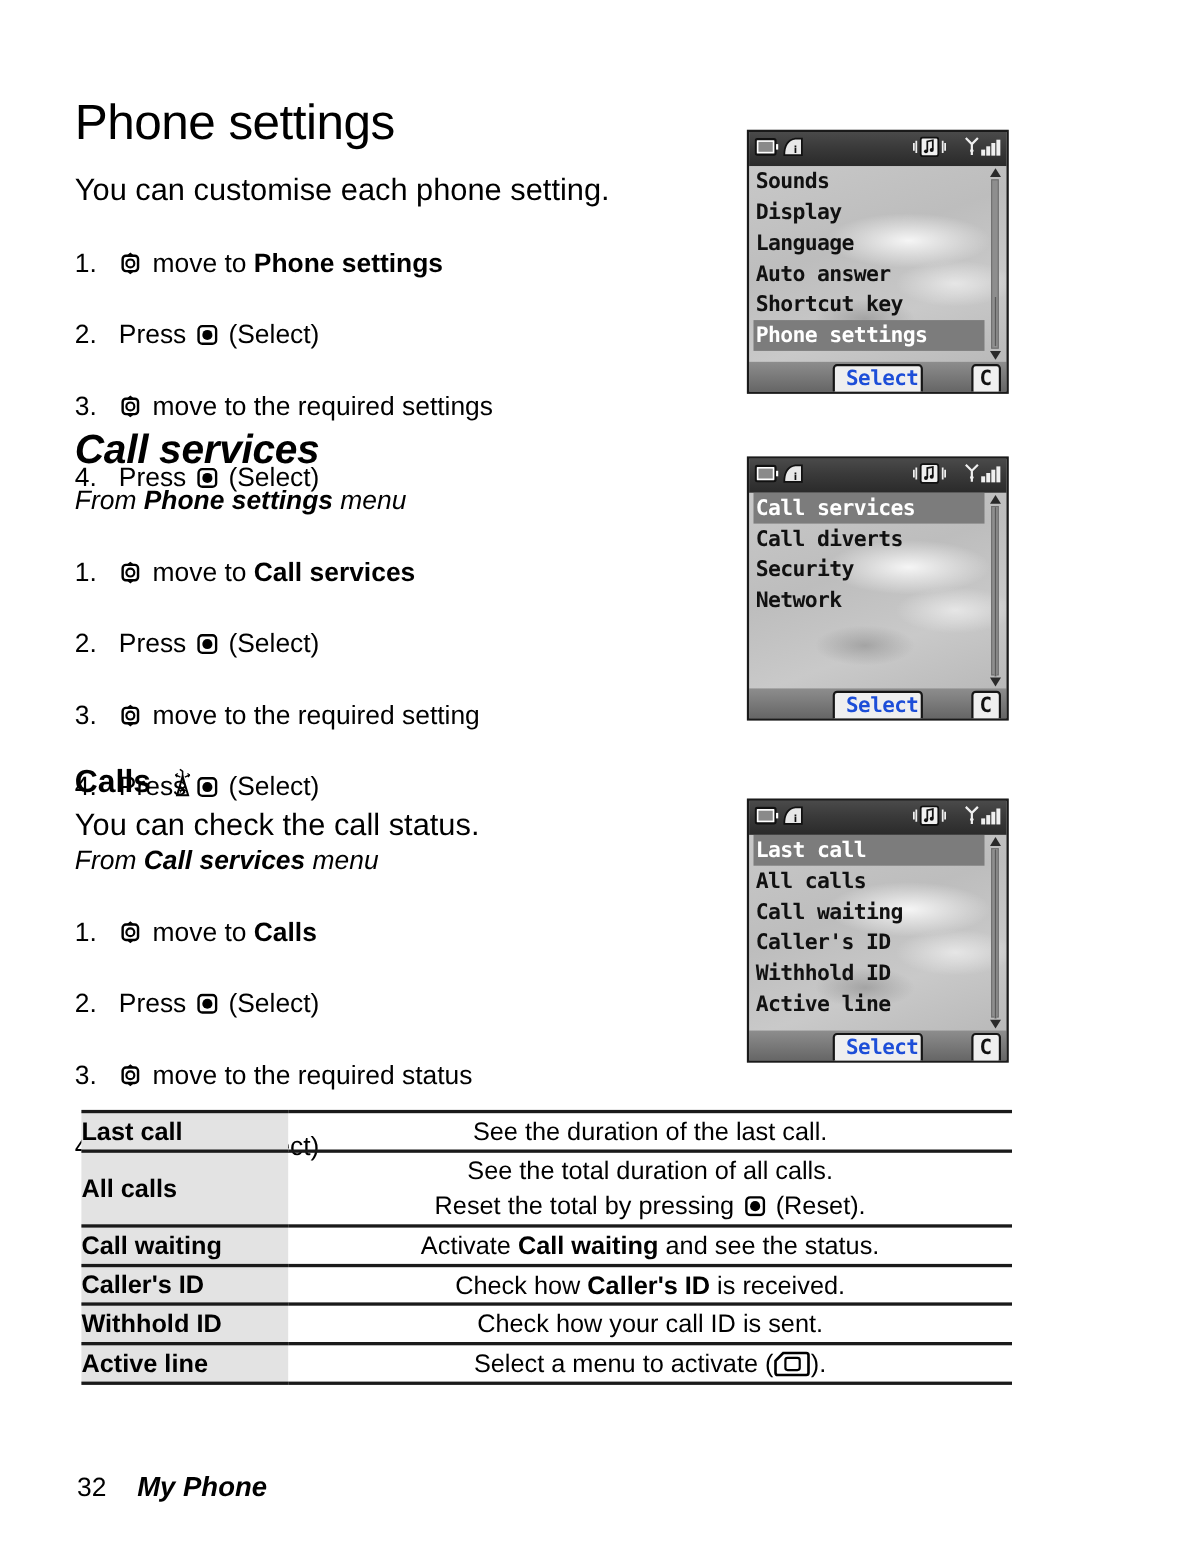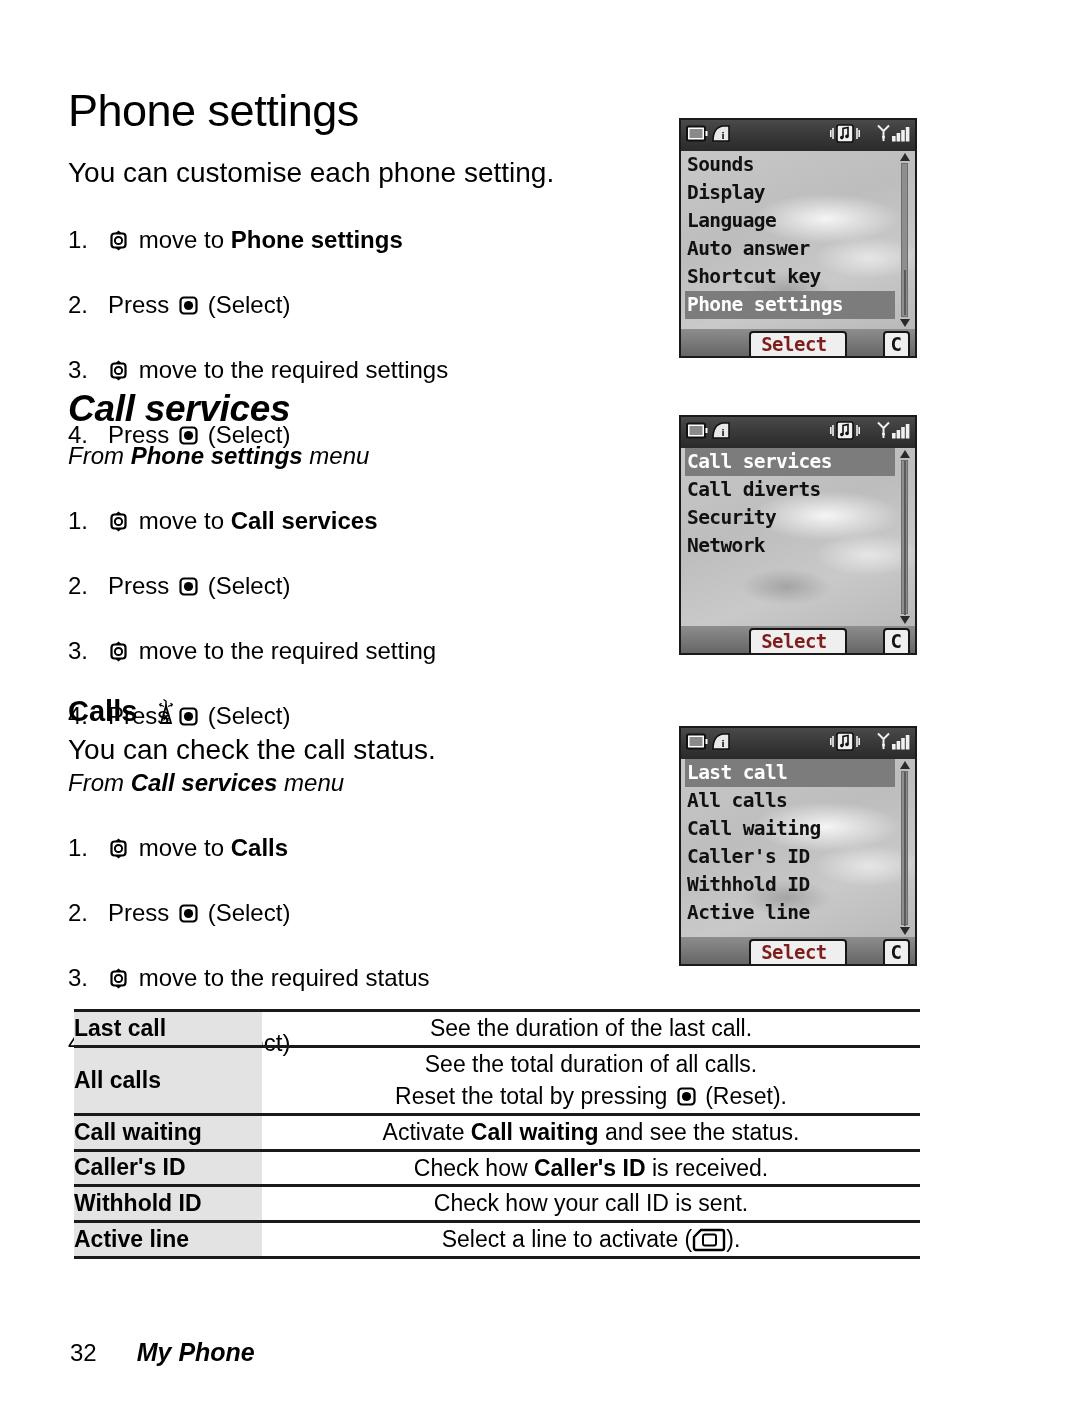--- a/index.html
+++ b/index.html
@@ -227,22 +227,22 @@
   .phone .softkeybar { height: 31px; }
 
   .softkey-select {
     background: #efefef;
     border: 2px solid #151515;
     border-radius: 4px;
     font-family: "DejaVu Sans Mono", monospace;
     font-weight: bold;
     font-size: 19px;
     line-height: 21px;
-    padding: 1px 18px 2px 10px;
-    color: #7f1d1d;
+    padding: 1px 2px 2px 10px;
+    color: #1d4ed8;
     letter-spacing: -0.5px;
   }
   .softkey-c {
     position: absolute;
     right: 5px;
     background: #efefef;
     border: 2px solid #151515;
     border-radius: 4px;
     font-family: "DejaVu Sans Mono", monospace;
     font-weight: bold;
@@ -282,21 +282,21 @@
   }
   td.desccol b { font-weight: bold; }
 
   
   .footer {
     position: absolute;
     left: 70px;
     top: 1338px;
     display: flex;
     align-items: baseline;
-    gap: 40px;
+    gap: 28px;
     font-size: 24px;
   }
   .footer .pg { font-weight: 400; }
   .footer .bk { font-weight: bold; font-style: italic; font-size: 25px; }
 </style>
 </head>
 <body>
 
 <div class="page">
 
@@ -657,21 +657,21 @@
       </tr>
       <tr>
         <td class="keycol">Withhold ID</td>
         <td class="desccol">
           <div><span>Check how your call ID is sent.</span></div>
         </td>
       </tr>
       <tr>
         <td class="keycol">Active line</td>
         <td class="desccol">
-          <div><span>Select a line to activate (</span><span class="simicon"><svg width="34" height="24" viewBox="0 0 34 24">
+          <div><span>Select a menu to activate (</span><span class="simicon"><svg width="34" height="24" viewBox="0 0 34 24">
                   <path d="M9 2 L30 2 Q32 2 32 4 L32 20 Q32 22 30 22 L4 22 Q2 22 2 20 L2 9 Z" fill="#fff" stroke="#000" stroke-width="2.4"></path>
                   <rect x="11" y="6.5" width="13" height="11" rx="2" fill="#fff" stroke="#000" stroke-width="2"></rect>
                 </svg></span><span>).</span></div>
         </td>
       </tr>
     </tbody>
   </table>
 
   <div class="footer">
     <span class="pg">32</span>

